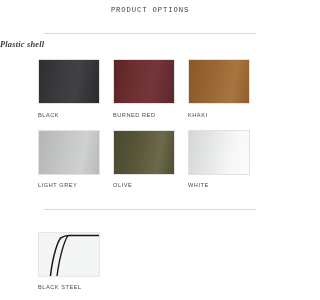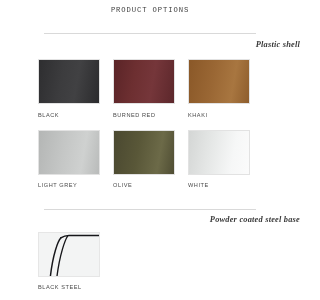--- a/index.html
+++ b/index.html
@@ -38,21 +38,21 @@
     position: absolute;
     left: 44px;
     width: 212px;
     height: 1px;
     background: #d9d9d9;
   }
   .section-heading {
     position: absolute;
     left: 0;
     width: 300px;
-    text-align: right;
+    text-align: left;
     font-family: "Liberation Serif", serif;
     font-style: italic;
     font-weight: bold;
     font-size: 8.4px;
     color: #3a3a3a;
     letter-spacing: 0.2px;
   }
 
   
   .swatch {
@@ -130,21 +130,20 @@
   <div class="swatch fill-light-grey" style="left:38px; top:130px;"></div>
   <div class="swatch-label" style="left:38px; top:182px;">LIGHT GREY</div>
 
   <div class="swatch fill-olive" style="left:113px; top:130px;"></div>
   <div class="swatch-label" style="left:113px; top:182px;">OLIVE</div>
 
   <div class="swatch fill-white" style="left:188px; top:130px;"></div>
   <div class="swatch-label" style="left:188px; top:182px;">WHITE</div>
 
   <div class="rule" style="top:209px;"></div>
-  <div class="section-heading" style="top:215px;">Powder coated steel base</div>
 
   <div class="base-swatch" style="left:38px; top:232px;">
     <svg viewBox="0 0 62 45" preserveAspectRatio="none">
 
       <path d="M 22.5 5.2 C 25.5 3.2 27.5 2.6 31 2.6 L 62 2.6" fill="none" stroke="#16161a" stroke-width="1.5" stroke-linecap="round"></path>
 
       <path d="M 22.5 5.2 C 19.5 8.5 14.5 22 11.8 45" fill="none" stroke="#16161a" stroke-width="1.5" stroke-linecap="round"></path>
 
       <path d="M 29.5 3.4 C 26.8 7.5 21.6 22 18.6 45" fill="none" stroke="#16161a" stroke-width="1.4" stroke-linecap="round"></path>
     </svg>

